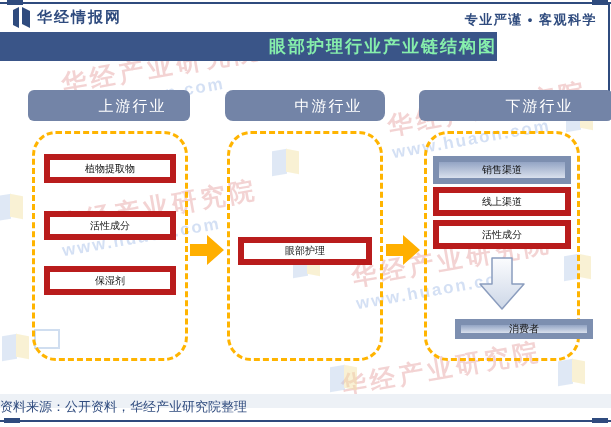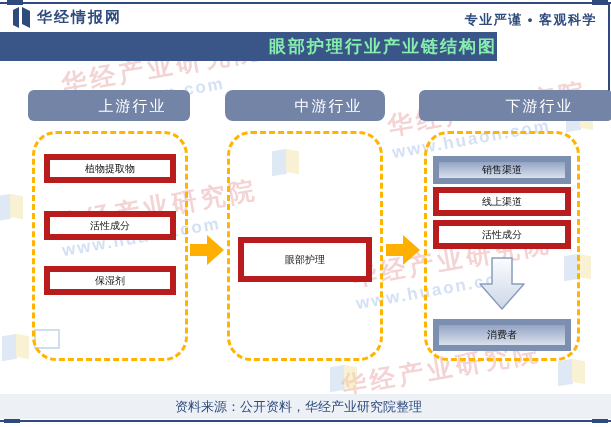--- a/index.html
+++ b/index.html
@@ -39,34 +39,34 @@
   .group { position:absolute; top:131px; height:230px; border:3px dashed #FFB400; border-radius:24px; }
   .group-up  { left:32px;  width:156px; }
   .group-mid { left:227px; width:156px; }
   .group-down{ left:424px; width:156px; }
 
   
   .node { position:absolute; background:#fff; border:6px solid #b91c1c; color:#111;
           font-size:10px; text-align:right; display:flex; align-items:center; justify-content:center; }
   .n-up { left:44px; width:132px; height:29px; }
   .n-up1 { top:154px; } .n-up2 { top:211px; } .n-up3 { top:266px; } .n-up4 { top:321px; }
-  .n-mid { left:238px; top:237px; width:134px; height:45px; }
+  .n-mid { left:238px; top:237px; width:134px; height:28px; }
   .n-dn { left:433px; width:138px; }
   .n-dn1 { top:156px; height:28px; background:linear-gradient(#93A4C4,#D9E0ED); border-color:#7D8FB0; }
   .n-dn2 { top:187px; height:29px; }
   .n-dn3 { top:220px; height:29px; }
-  .n-dn4 { top:319px; height:32px; background:linear-gradient(#93A4C4,#D9E0ED); border-color:#7D8FB0; }
+  .n-dn4 { top:319px; height:20px; background:linear-gradient(#93A4C4,#D9E0ED); border-color:#7D8FB0;margin-left:22px; }
 
   .flow-arrow { position:absolute; top:234px; width:34px; height:32px; }
   .fa1 { left:190px; } .fa2 { left:386px; }
   .down-arrow { position:absolute; left:479px; top:257px; width:46px; height:54px; }
 
   
-  .footer { position:absolute; top:394px; left:0; width:611px; height:25px; background:#EDF1F6;
-            color:#2F4B7E; font-size:13px; line-height:25px; text-align:center; padding-right:14px; }
+  .footer { position:absolute; top:394px; left:0; width:611px; height:14px; background:#EDF1F6;
+            color:#2F4B7E; font-size:13px; line-height:25px; text-align:left; padding-right:14px; }
 
   
   .wm { position:absolute; transform:rotate(-10deg); pointer-events:none; white-space:nowrap; }
   .wm .cn { color:rgba(214,110,110,0.30); font-size:25px; font-weight:bold; letter-spacing:4px; }
   .wm .url { color:rgba(120,160,220,0.32); font-size:17px; font-weight:bold; letter-spacing:2px; margin-top:1px; }
   .wm-a { left:58px;  top:190px; }
   .wm-b { left:352px; top:243px; }
   .wm-c { left:388px; top:92px;  }
   .wm-d { left:62px;  top:50px;  }
   .wm-e { left:340px; top:352px; }

